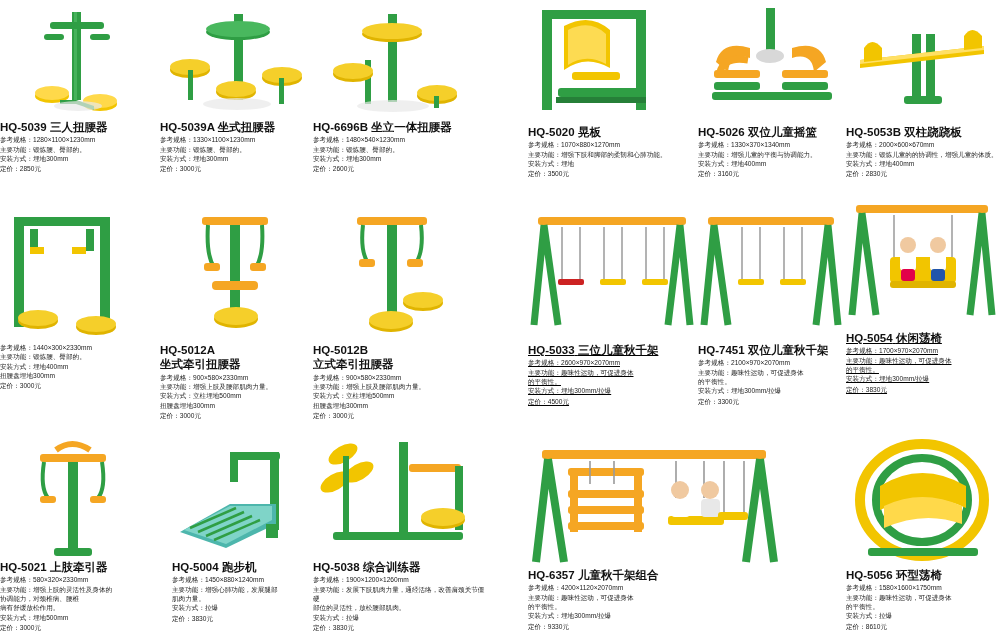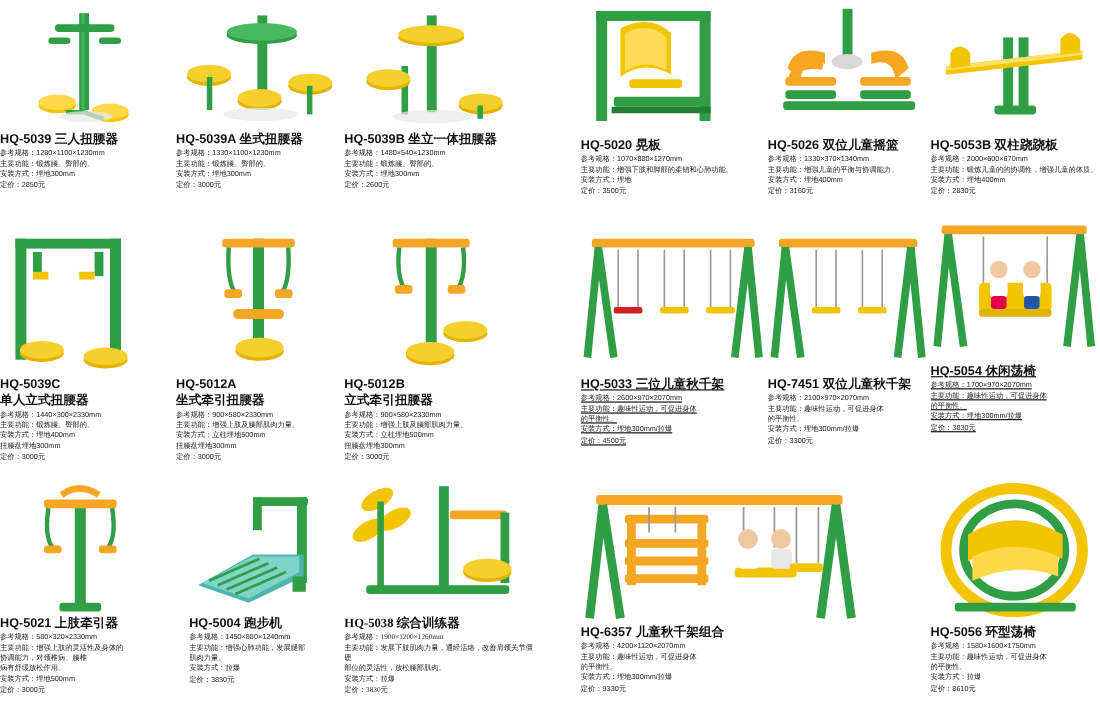--- a/index.html
+++ b/index.html
@@ -106,21 +106,21 @@
         <ellipse cx="79" cy="31" rx="30" ry="8" fill="#f5cf2a"></ellipse>
         <rect x="52" y="60" width="6" height="44" fill="#2f9e44"></rect>
         <ellipse cx="40" cy="74" rx="20" ry="8" fill="#e0b400"></ellipse>
         <ellipse cx="40" cy="71" rx="20" ry="8" fill="#f5cf2a"></ellipse>
         <ellipse cx="124" cy="96" rx="20" ry="8" fill="#e0b400"></ellipse>
         <ellipse cx="124" cy="93" rx="20" ry="8" fill="#f5cf2a"></ellipse>
         <rect x="121" y="96" width="5" height="12" fill="#2f9e44"></rect>
         <ellipse cx="80" cy="106" rx="36" ry="6" fill="#e8e8e8" opacity=".7"></ellipse>
       </svg>
     </div>
-    <div class="title"><span>HQ-5039B</span> <span>坐立一体扭腰器</span></div>
+    <div class="title"><span>HQ-6696B</span> <span>坐立一体扭腰器</span></div>
     <div class="specs">参考规格：1480×540×1230mm
 主要功能：锻炼腰、臀部的。
 安装方式：埋地300mm</div>
     <div class="price">定价：2600元</div>
   </div>
 
   <div class="card" style="left:528px;top:0px;width:170px;height:185px;">
     <div class="art">
       <svg width="170" height="125" viewBox="0 0 170 125">
         <rect x="14" y="10" width="10" height="100" fill="#2f9e44"></rect>
@@ -189,21 +189,20 @@
         <rect x="14" y="22" width="96" height="9" fill="#2f9e44"></rect>
         <rect x="30" y="34" width="8" height="22" fill="#2f9e44"></rect>
         <rect x="86" y="34" width="8" height="22" fill="#2f9e44"></rect>
         <path d="M30 52 h14 v7 h-14 z M86 52 h-14 v7 h14 z" fill="#f2c500"></path>
         <ellipse cx="38" cy="126" rx="20" ry="8" fill="#e0b400"></ellipse>
         <ellipse cx="38" cy="123" rx="20" ry="8" fill="#f5cf2a"></ellipse>
         <ellipse cx="96" cy="132" rx="20" ry="8" fill="#e0b400"></ellipse>
         <ellipse cx="96" cy="129" rx="20" ry="8" fill="#f5cf2a"></ellipse>
       </svg>
     </div>
-    <div class="title"><span>HQ-5039C</span><br><span>单人立式扭腰器</span></div>
     <div class="specs">参考规格：1440×300×2330mm
 主要功能：锻炼腰、臀部的。
 安装方式：埋地400mm
 扭腰盘埋地300mm</div>
     <div class="price">定价：3000元</div>
   </div>
 
   <div class="card" style="left:160px;top:195px;width:155px;height:230px;">
     <div class="art">
       <svg width="155" height="148" viewBox="0 0 155 148">
@@ -362,21 +361,21 @@
       </svg>
     </div>
     <div class="title"><span>HQ-5004</span> <span>跑步机</span></div>
     <div class="specs">参考规格：1450×880×1240mm
 主要功能：增强心肺功能，发展腿部
 肌肉力量。
 安装方式：拉爆</div>
     <div class="price">定价：3830元</div>
   </div>
 
-  <div class="card" style="left:313px;top:428px;width:175px;height:214px;font-family:Liberation Serif, serif;">
+  <div class="card" style="left:313px;top:428px;width:175px;height:214px;">
     <div class="art">
       <svg width="175" height="132" viewBox="0 0 175 132">
         <rect x="86" y="14" width="9" height="96" fill="#2f9e44"></rect>
         <ellipse cx="30" cy="26" rx="16" ry="8" transform="rotate(-30 30 26)" fill="#f2c500"></ellipse>
         <ellipse cx="46" cy="44" rx="16" ry="8" transform="rotate(-30 46 44)" fill="#f2c500"></ellipse>
         <ellipse cx="22" cy="54" rx="16" ry="8" transform="rotate(-30 22 54)" fill="#f2c500"></ellipse>
         <rect x="30" y="28" width="6" height="78" fill="#2f9e44"></rect>
         <rect x="96" y="36" width="52" height="8" rx="3" fill="#f5a623"></rect>
         <rect x="142" y="38" width="8" height="64" fill="#2f9e44"></rect>
         <ellipse cx="130" cy="92" rx="22" ry="9" fill="#e0b400"></ellipse>

